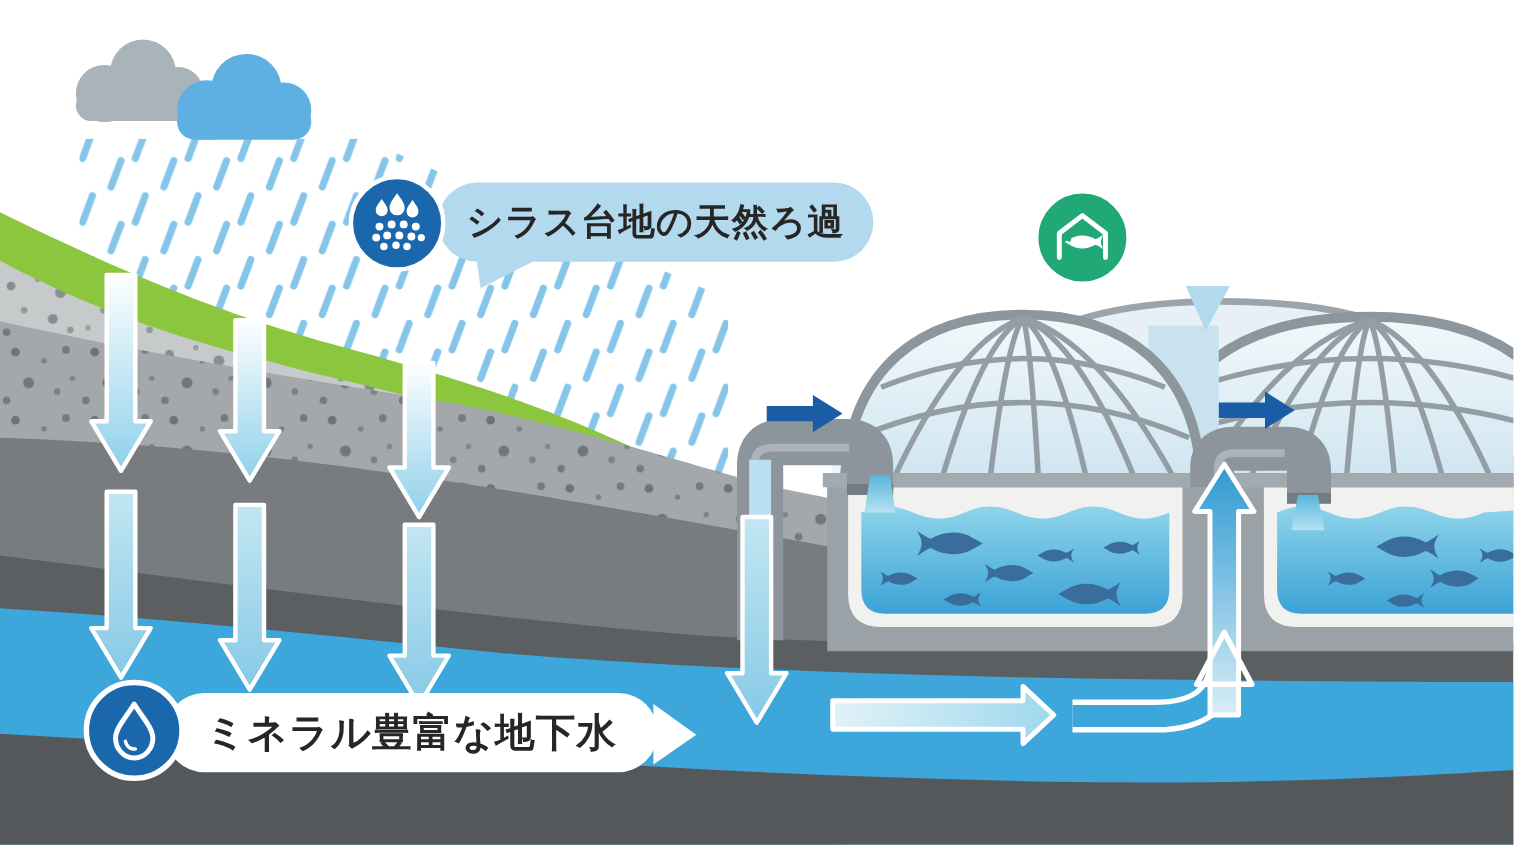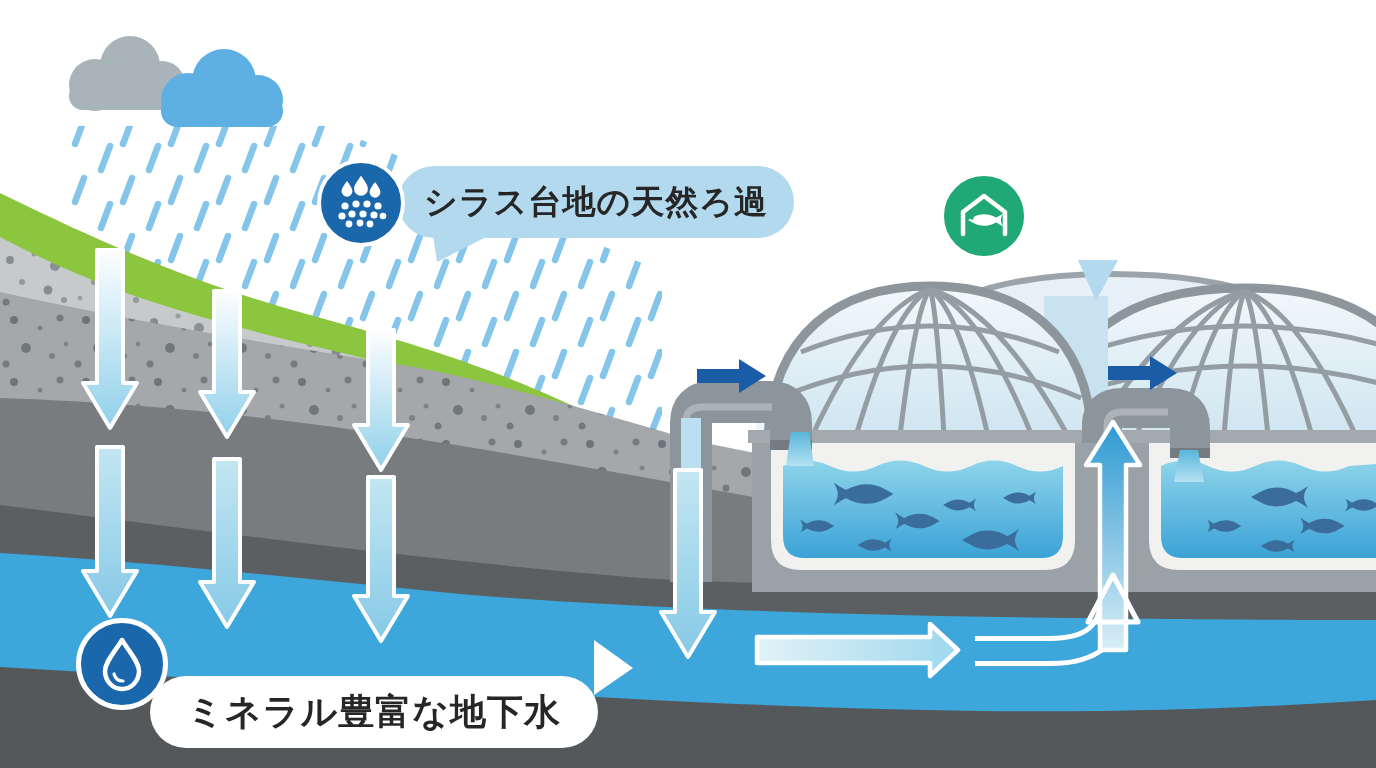--- a/index.html
+++ b/index.html
@@ -18,21 +18,21 @@
   .pill{position:absolute;display:flex;align-items:center;justify-content:center;
         font-weight:bold;color:var(--label_text);white-space:nowrap;}
   .pill.blue{background:var(--bubble_blue);}
   .pill.white{background:#ffffff;}
   .icon-circle{position:absolute;border-radius:50%;display:flex;align-items:center;justify-content:center;}
   .tail{position:absolute;left:0;top:0;pointer-events:none;}
   #c1 .pill{left:83px;top:11px;width:396px;height:72px;border-radius:36px;font-size:33px;letter-spacing:1px;}
   #c1 .icon-circle{left:2px;top:4px;width:80px;height:80px;border:4px solid #fff;background:var(--icon_blue);}
   #c2 .pill{left:80px;top:18px;width:236px;height:76px;border-radius:38px;font-size:36px;letter-spacing:1px;}
   #c2 .icon-circle{left:2px;top:4px;width:80px;height:80px;border:4px solid #fff;background:var(--icon_green);}
-  #c3 .pill{left:80px;top:18px;width:448px;height:72px;border-radius:36px;font-size:36px;letter-spacing:1px;margin-top:46px;}
+  #c3 .pill{left:80px;top:18px;width:448px;height:72px;border-radius:36px;font-size:36px;letter-spacing:1px;}
   #c3 .icon-circle{left:6px;top:6px;width:82px;height:82px;border:5px solid #fff;background:var(--icon_blue);}
 </style>
 </head>
 <body>
 
 <div id="stage">
 
 <svg id="scene" width="1376" height="768" viewBox="0 0 1376 768">
   <defs>
     <pattern id="patRain" width="48" height="58" patternUnits="userSpaceOnUse">

